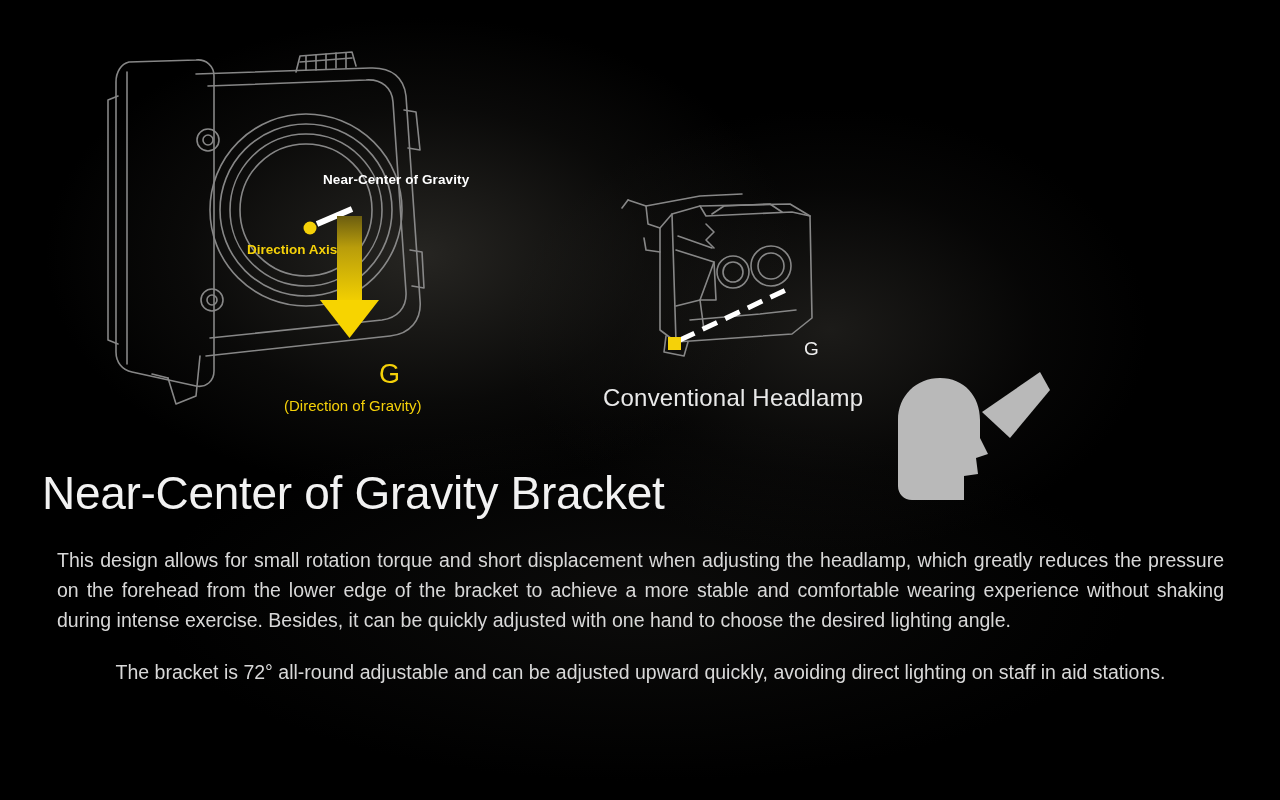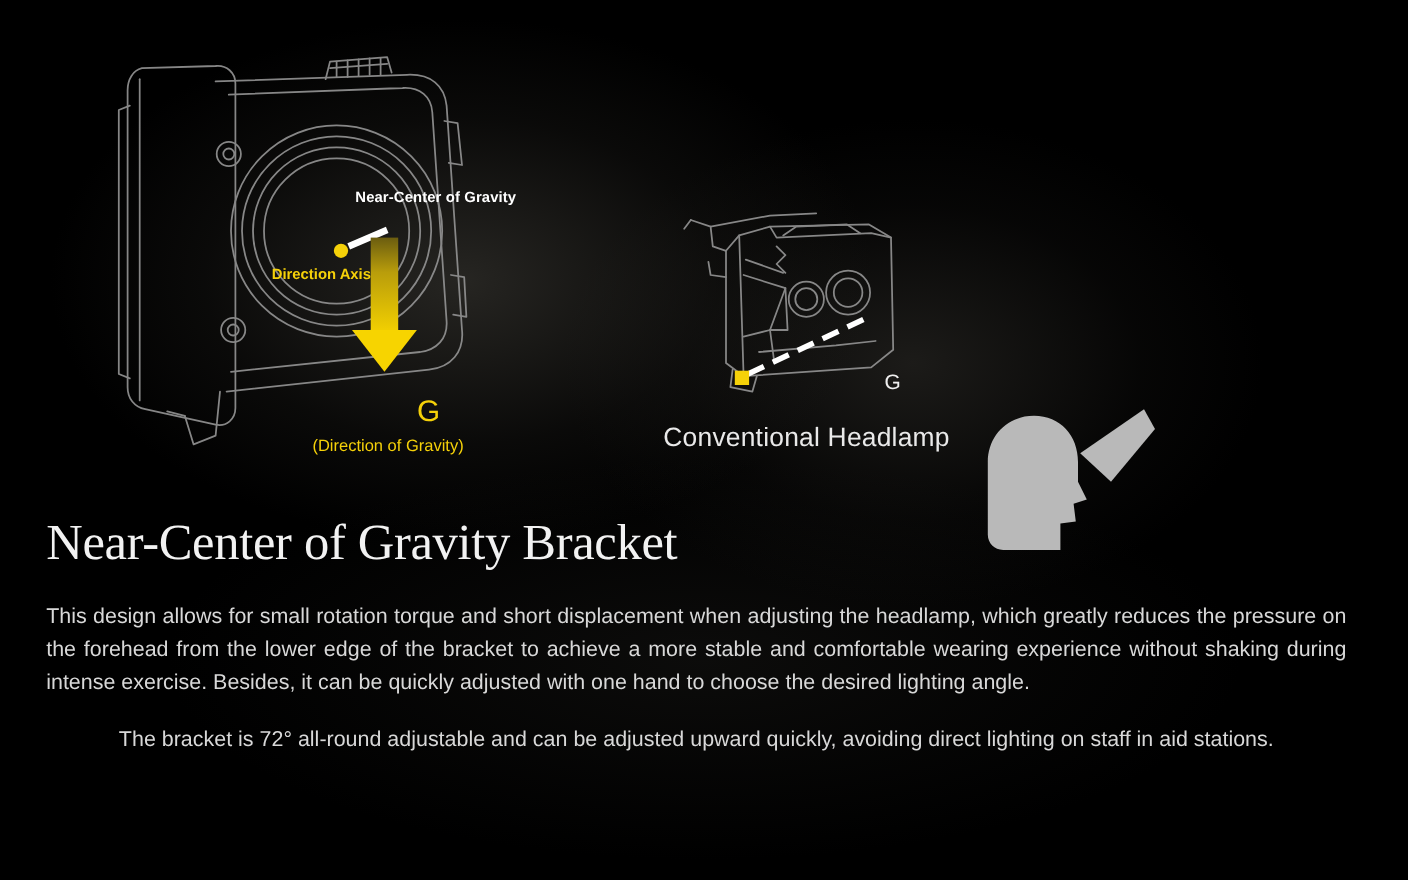--- a/index.html
+++ b/index.html
@@ -83,33 +83,32 @@
 
   
   .headline {
     position: absolute;
     left: 42px;
     top: 466px;
     font-size: 46px;
     color: #f2f2f2;
     letter-spacing: -0.3px;
     font-weight: 400;
-    font-family: Liberation Serif, serif;
   }
   .body-copy {
     position: absolute;
     left: 42px;
     top: 545px;
     width: 1182px;
     color: #d8d8d8;
     font-size: 19.5px;
     line-height: 30px;
   }
   .body-copy p {
-    margin: 0 0 22px 0;
+    margin: 0 0 22px 15px;
     text-align: justify;
   }
   .body-copy p.last {
     margin-bottom: 0;
     text-align: center;
   }
 
   .head-icon {
     position: absolute;
     left: 890px;

